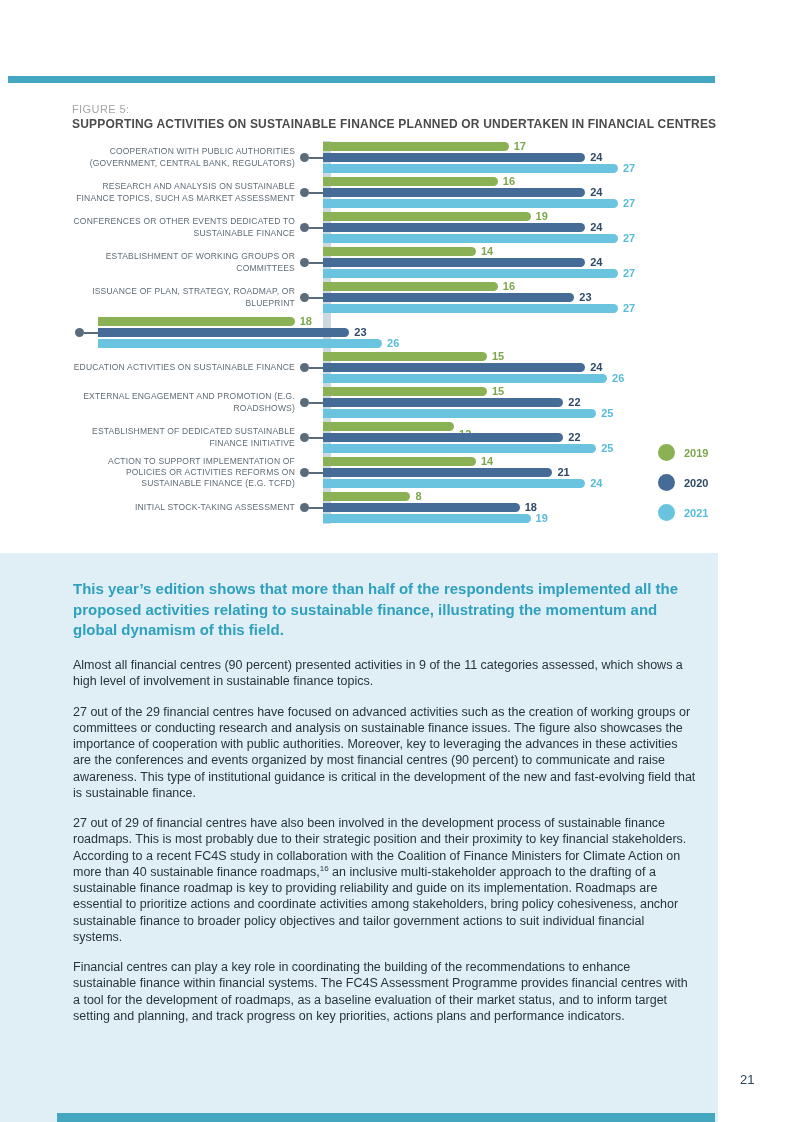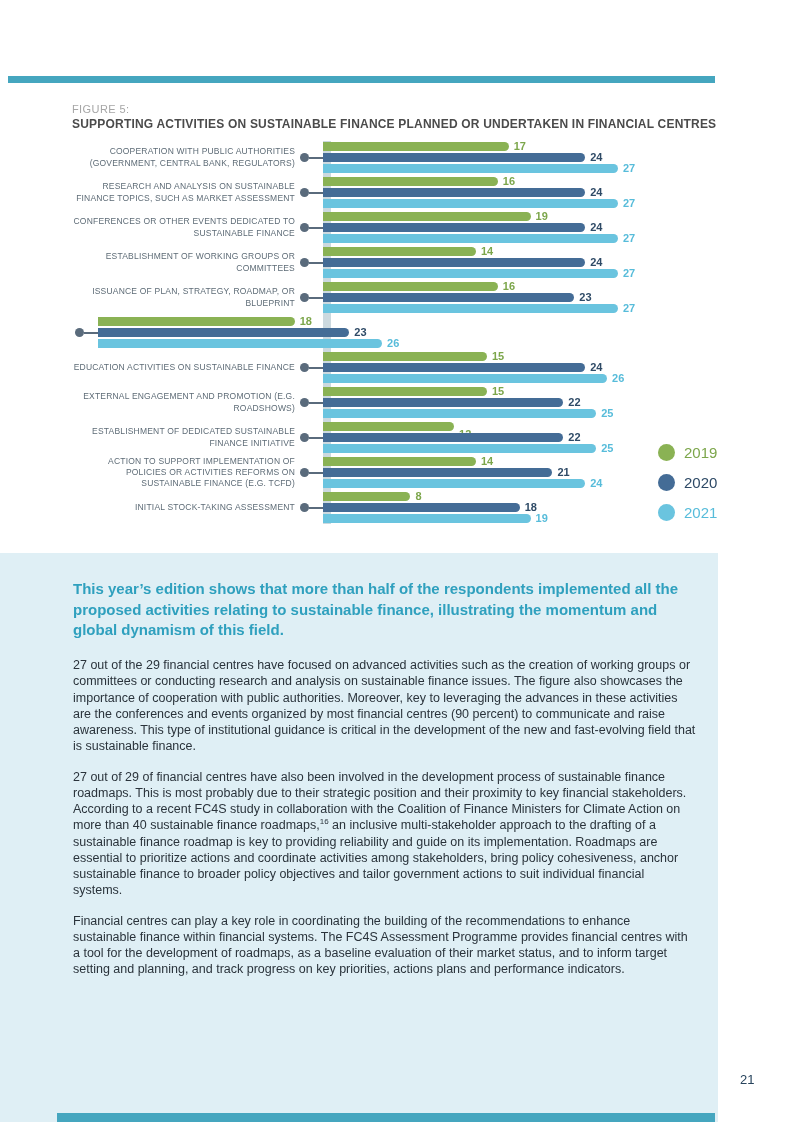--- a/index.html
+++ b/index.html
@@ -61,21 +61,21 @@
   }
   .bar-value {
     font-size: 11px; font-weight: bold; margin-left: 5px; line-height: 1;
   }
   
   .legend { position: absolute; left: 658px; top: 444px; }
   .legend-item { display: flex; align-items: center; margin-bottom: 13px; }
   .legend-dot {
     width: 17px; height: 17px; border-radius: 50%; margin-right: 9px; flex-shrink: 0;
   }
-  .legend-label { font-size: 15px; font-weight: normal; }
+  .legend-label { font-size: 11px; font-weight: bold; }
   
   .content-box {
     position: absolute;
     left: 0; top: 553px;
     width: 718px; height: 569px;
     background: #dfeff5;
     padding: 26px 22px 0 73px;
   }
   .lead {
     font-size: 15px; font-weight: bold; color: #2fa0be;
@@ -355,20 +355,21 @@
         <span class="legend-label" style="color: rgb(46, 74, 102);">2020</span>
       </div>
       <div class="legend-item">
         <span class="legend-dot" style="background: rgb(106, 196, 223);"></span>
         <span class="legend-label" style="color: rgb(87, 188, 218);">2021</span>
       </div>
     </div>
 
   <div class="content-box">
     <p class="lead">This year’s edition shows that more than half of the respondents implemented all the proposed activities relating to sustainable finance, illustrating the momentum and global dynamism of this field.</p>
+    <p class="body-par">Almost all financial centres (90 percent) presented activities in 9 of the 11 categories assessed, which shows a high level of involvement in sustainable finance topics.</p>
     <p class="body-par">27 out of the 29 financial centres have focused on advanced activities such as the creation of working groups or committees or conducting research and analysis on sustainable finance issues. The figure also showcases the importance of cooperation with public authorities. Moreover, key to leveraging the advances in these activities are the conferences and events organized by most financial centres (90 percent) to communicate and raise awareness. This type of institutional guidance is critical in the development of the new and fast-evolving field that is sustainable finance.</p>
     <p class="body-par"><span>27 out of 29 of financial centres have also been involved in the development process of sustainable finance roadmaps. This is most probably due to their strategic position and their proximity to key financial stakeholders. According to a recent FC4S study in collaboration with the Coalition of Finance Ministers for Climate Action on more than 40 sustainable finance roadmaps,</span><sup>16</sup><span> an inclusive multi-stakeholder approach to the drafting of a sustainable finance roadmap is key to providing reliability and guide on its implementation. Roadmaps are essential to prioritize actions and coordinate activities among stakeholders, bring policy cohesiveness, anchor sustainable finance to broader policy objectives and tailor government actions to suit individual financial systems.</span></p>
     <p class="body-par">Financial centres can play a key role in coordinating the building of the recommendations to enhance sustainable finance within financial systems. The FC4S Assessment Programme provides financial centres with a tool for the development of roadmaps, as a baseline evaluation of their market status, and to inform target setting and planning, and track progress on key priorities, actions plans and performance indicators.</p>
   </div>
 
   <div class="page-number">21</div>
 
   <div class="bottom-rule"></div>
 
 </div>

